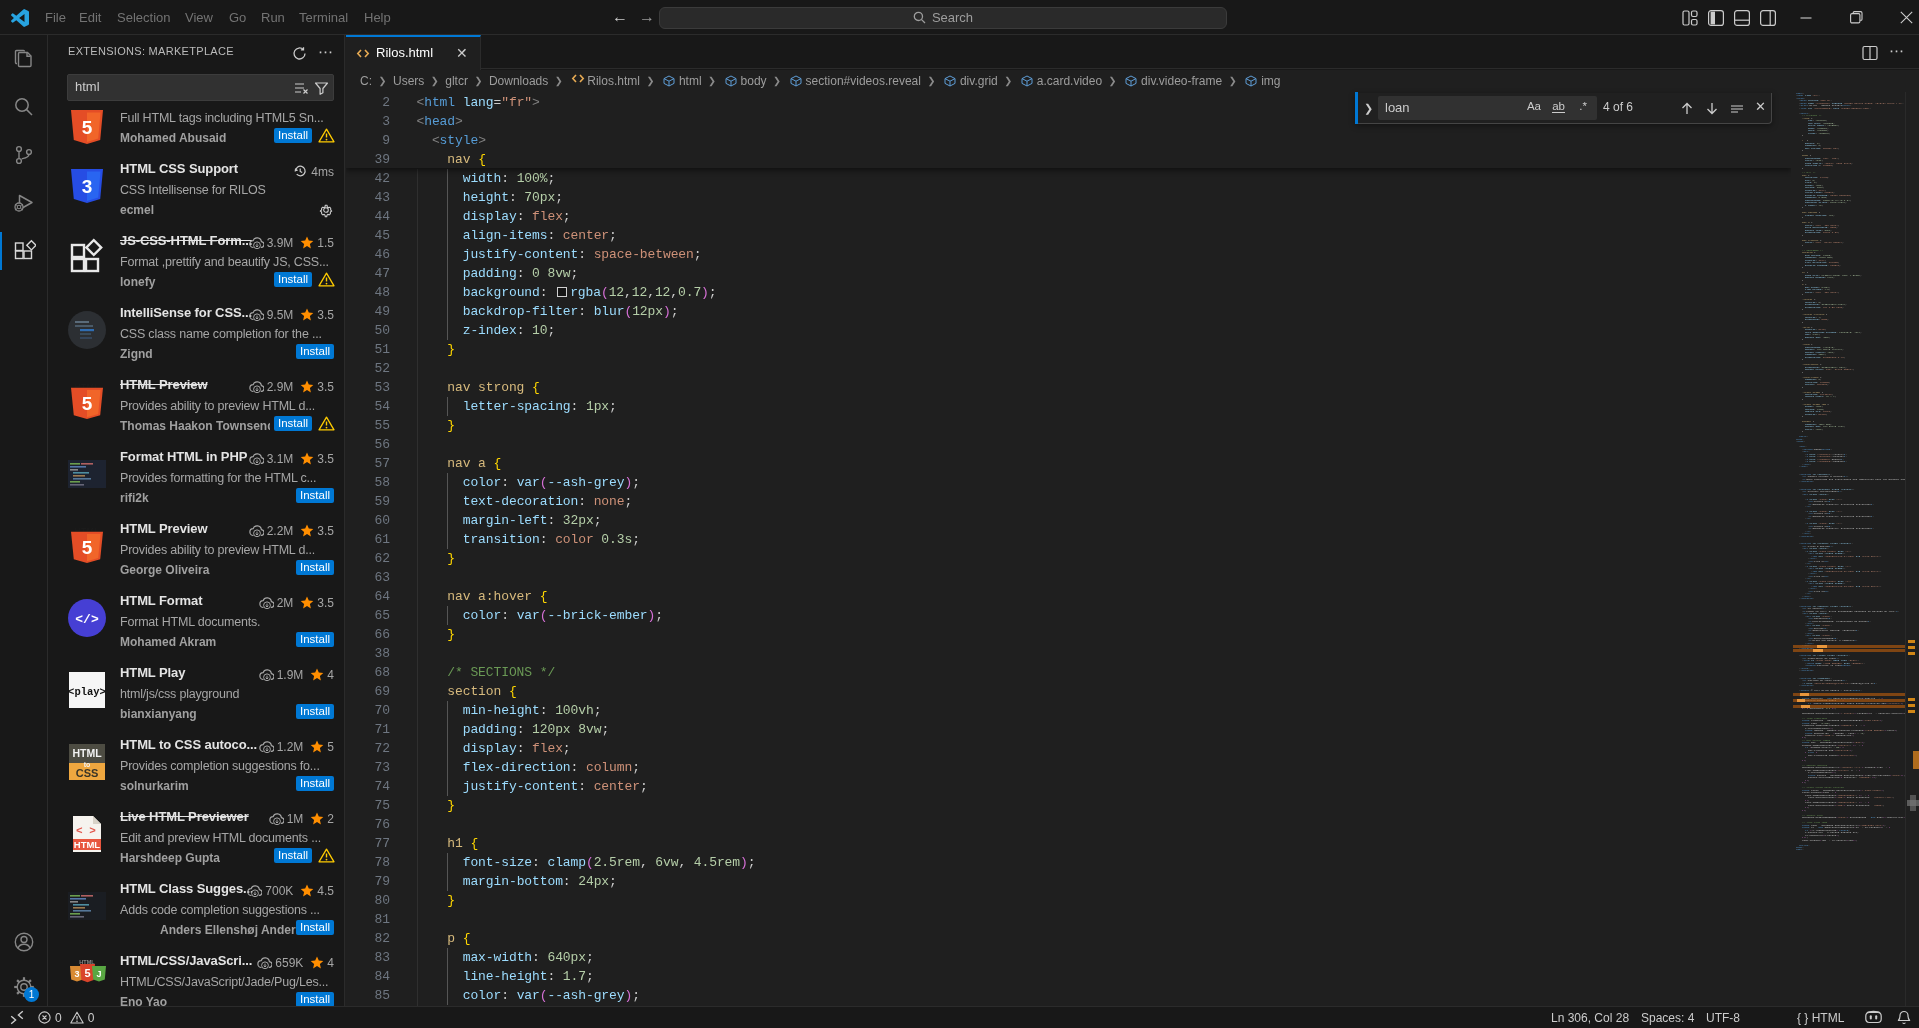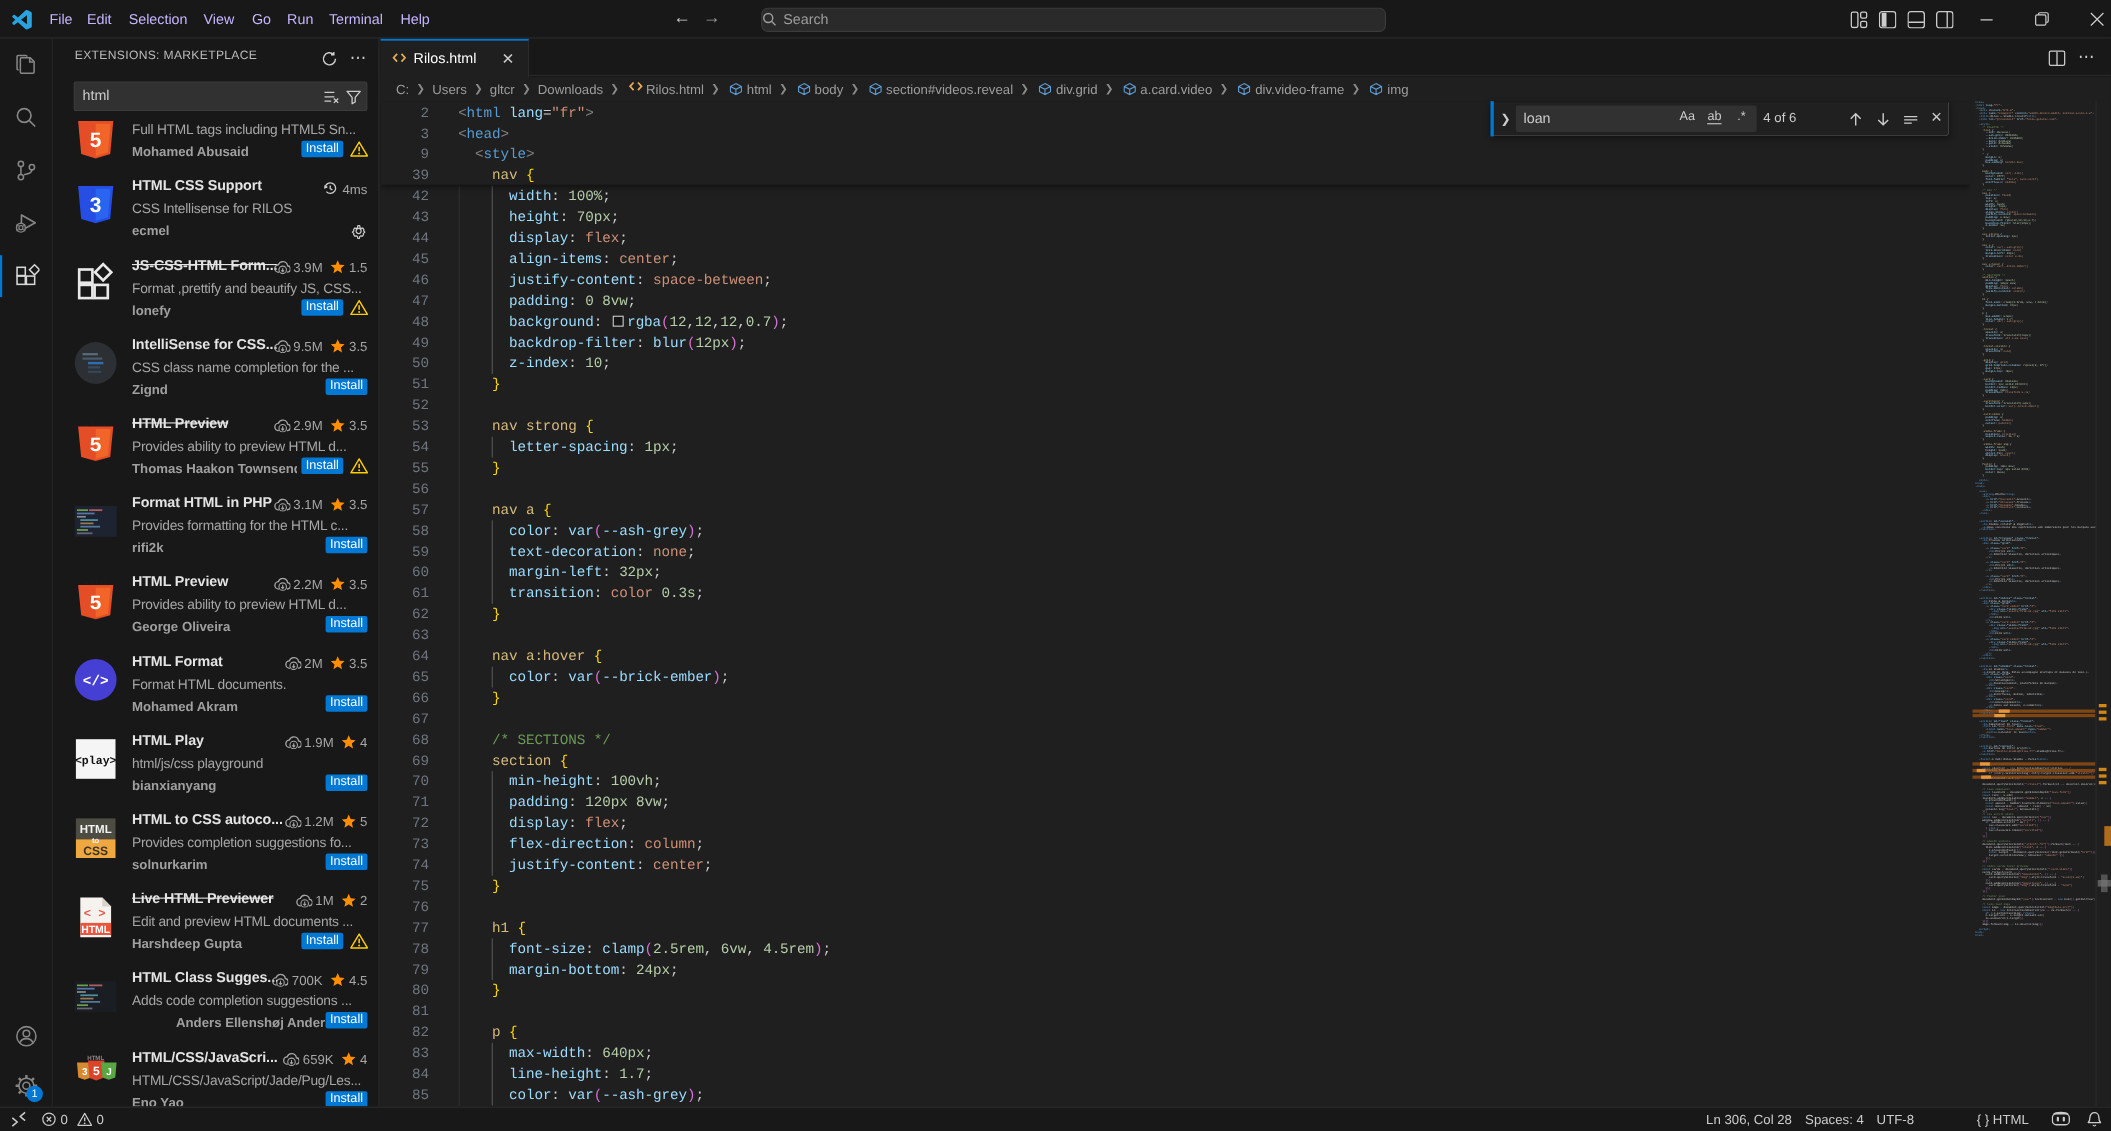--- a/index.html
+++ b/index.html
@@ -1,22 +1,22 @@
 <!DOCTYPE html>
 <html><head><meta charset="utf-8"><title>vscode</title>
 <style>
 *{margin:0;padding:0;box-sizing:border-box;}
 html,body{width:1919px;height:1028px;overflow:hidden;background:#1f1f1f;
  font-family:"Liberation Sans",sans-serif;}
 
 #titlebar{position:absolute;left:0;top:0;width:1919px;height:35px;background:#181818;
  border-bottom:1px solid #2b2b2b;z-index:50;}
-.menu{position:absolute;top:0;height:35px;line-height:35px;color:#c4b5fd;font-size:13px;}
-#tb-search{position:absolute;left:692px;top:7px;width:568px;height:22px;background:#2a2a2a;
- border:1px solid #3b3b3b;border-radius:6px;color:#9d9d9d;font-size:13px;text-align:left;line-height:20px;}
+.menu{position:absolute;top:0;height:35px;line-height:35px;color:#737373;font-size:13px;}
+#tb-search{position:absolute;left:659px;top:7px;width:568px;height:22px;background:#2a2a2a;
+ border:1px solid #3b3b3b;border-radius:6px;color:#9d9d9d;font-size:13px;text-align:center;line-height:20px;}
 .navarrow{position:absolute;top:8px;width:18px;height:18px;color:#cccccc;font-size:16px;line-height:18px;text-align:center;}
 .winctl{position:absolute;top:0;height:35px;color:#cccccc;}
 
 #activitybar{position:absolute;left:0;top:35px;width:48px;height:971px;background:#181818;border-right:1px solid #2b2b2b;}
 .actitem{position:absolute;left:0;width:48px;height:48px;}
 .actitem svg{position:absolute;left:12px;top:12px;}
 
 #sidebar{position:absolute;left:48px;top:35px;width:297px;height:971px;background:#181818;border-right:1px solid #2b2b2b;overflow:hidden;}
 #sb-title{position:absolute;left:20px;top:10px;font-size:11px;color:#bbbbbb;letter-spacing:0.3px;}
 #sb-search{position:absolute;left:19px;top:39px;width:267px;height:27px;background:#313131;border-radius:2px;border:1px solid #3c3c3c;}
@@ -557,21 +557,21 @@
       <div class="row" style="top:362px;"><div class="num">57</div><div class="tx"><span class="sy-w">    </span><span class="sy-sel">nav a </span><span class="sy-br">{</span></div></div>
       <div class="row" style="top:381px;"><div class="num">58</div><div class="tx"><span class="sy-w">      </span><span class="sy-pr">color</span><span class="sy-w">: </span><span class="sy-pr">var</span><span class="sy-pk">(</span><span class="sy-a">--ash-grey</span><span class="sy-pk">)</span><span class="sy-w">;</span></div></div>
       <div class="row" style="top:400px;"><div class="num">59</div><div class="tx"><span class="sy-w">      </span><span class="sy-pr">text-decoration</span><span class="sy-w">: </span><span class="sy-v">none</span><span class="sy-w">;</span></div></div>
       <div class="row" style="top:419px;"><div class="num">60</div><div class="tx"><span class="sy-w">      </span><span class="sy-pr">margin-left</span><span class="sy-w">: </span><span class="sy-n">32px</span><span class="sy-w">;</span></div></div>
       <div class="row" style="top:438px;"><div class="num">61</div><div class="tx"><span class="sy-w">      </span><span class="sy-pr">transition</span><span class="sy-w">: </span><span class="sy-v">color</span><span class="sy-w"> </span><span class="sy-n">0.3s</span><span class="sy-w">;</span></div></div>
       <div class="row" style="top:457px;"><div class="num">62</div><div class="tx"><span class="sy-w">    </span><span class="sy-br">}</span></div></div>
       <div class="row" style="top:476px;"><div class="num">63</div><div class="tx"></div></div>
       <div class="row" style="top:495px;"><div class="num">64</div><div class="tx"><span class="sy-w">    </span><span class="sy-sel">nav a:hover </span><span class="sy-br">{</span></div></div>
       <div class="row" style="top:514px;"><div class="num">65</div><div class="tx"><span class="sy-w">      </span><span class="sy-pr">color</span><span class="sy-w">: </span><span class="sy-pr">var</span><span class="sy-pk">(</span><span class="sy-a">--brick-ember</span><span class="sy-pk">)</span><span class="sy-w">;</span></div></div>
       <div class="row" style="top:533px;"><div class="num">66</div><div class="tx"><span class="sy-w">    </span><span class="sy-br">}</span></div></div>
-      <div class="row" style="top:552px;"><div class="num">67</div><div class="tx"></div></div>
+      <div class="row" style="top:552px;"><div class="num">38</div><div class="tx"></div></div>
       <div class="row" style="top:571px;"><div class="num">68</div><div class="tx"><span class="sy-w">    </span><span class="sy-c">/* SECTIONS */</span></div></div>
       <div class="row" style="top:590px;"><div class="num">69</div><div class="tx"><span class="sy-w">    </span><span class="sy-sel">section </span><span class="sy-br">{</span></div></div>
       <div class="row" style="top:609px;"><div class="num">70</div><div class="tx"><span class="sy-w">      </span><span class="sy-pr">min-height</span><span class="sy-w">: </span><span class="sy-n">100vh</span><span class="sy-w">;</span></div></div>
       <div class="row" style="top:628px;"><div class="num">71</div><div class="tx"><span class="sy-w">      </span><span class="sy-pr">padding</span><span class="sy-w">: </span><span class="sy-n">120px</span><span class="sy-w"> </span><span class="sy-n">8vw</span><span class="sy-w">;</span></div></div>
       <div class="row" style="top:647px;"><div class="num">72</div><div class="tx"><span class="sy-w">      </span><span class="sy-pr">display</span><span class="sy-w">: </span><span class="sy-v">flex</span><span class="sy-w">;</span></div></div>
       <div class="row" style="top:666px;"><div class="num">73</div><div class="tx"><span class="sy-w">      </span><span class="sy-pr">flex-direction</span><span class="sy-w">: </span><span class="sy-v">column</span><span class="sy-w">;</span></div></div>
       <div class="row" style="top:685px;"><div class="num">74</div><div class="tx"><span class="sy-w">      </span><span class="sy-pr">justify-content</span><span class="sy-w">: </span><span class="sy-v">center</span><span class="sy-w">;</span></div></div>
       <div class="row" style="top:704px;"><div class="num">75</div><div class="tx"><span class="sy-w">    </span><span class="sy-br">}</span></div></div>
       <div class="row" style="top:723px;"><div class="num">76</div><div class="tx"></div></div>
       <div class="row" style="top:742px;"><div class="num">77</div><div class="tx"><span class="sy-w">    </span><span class="sy-sel">h1 </span><span class="sy-br">{</span></div></div>

